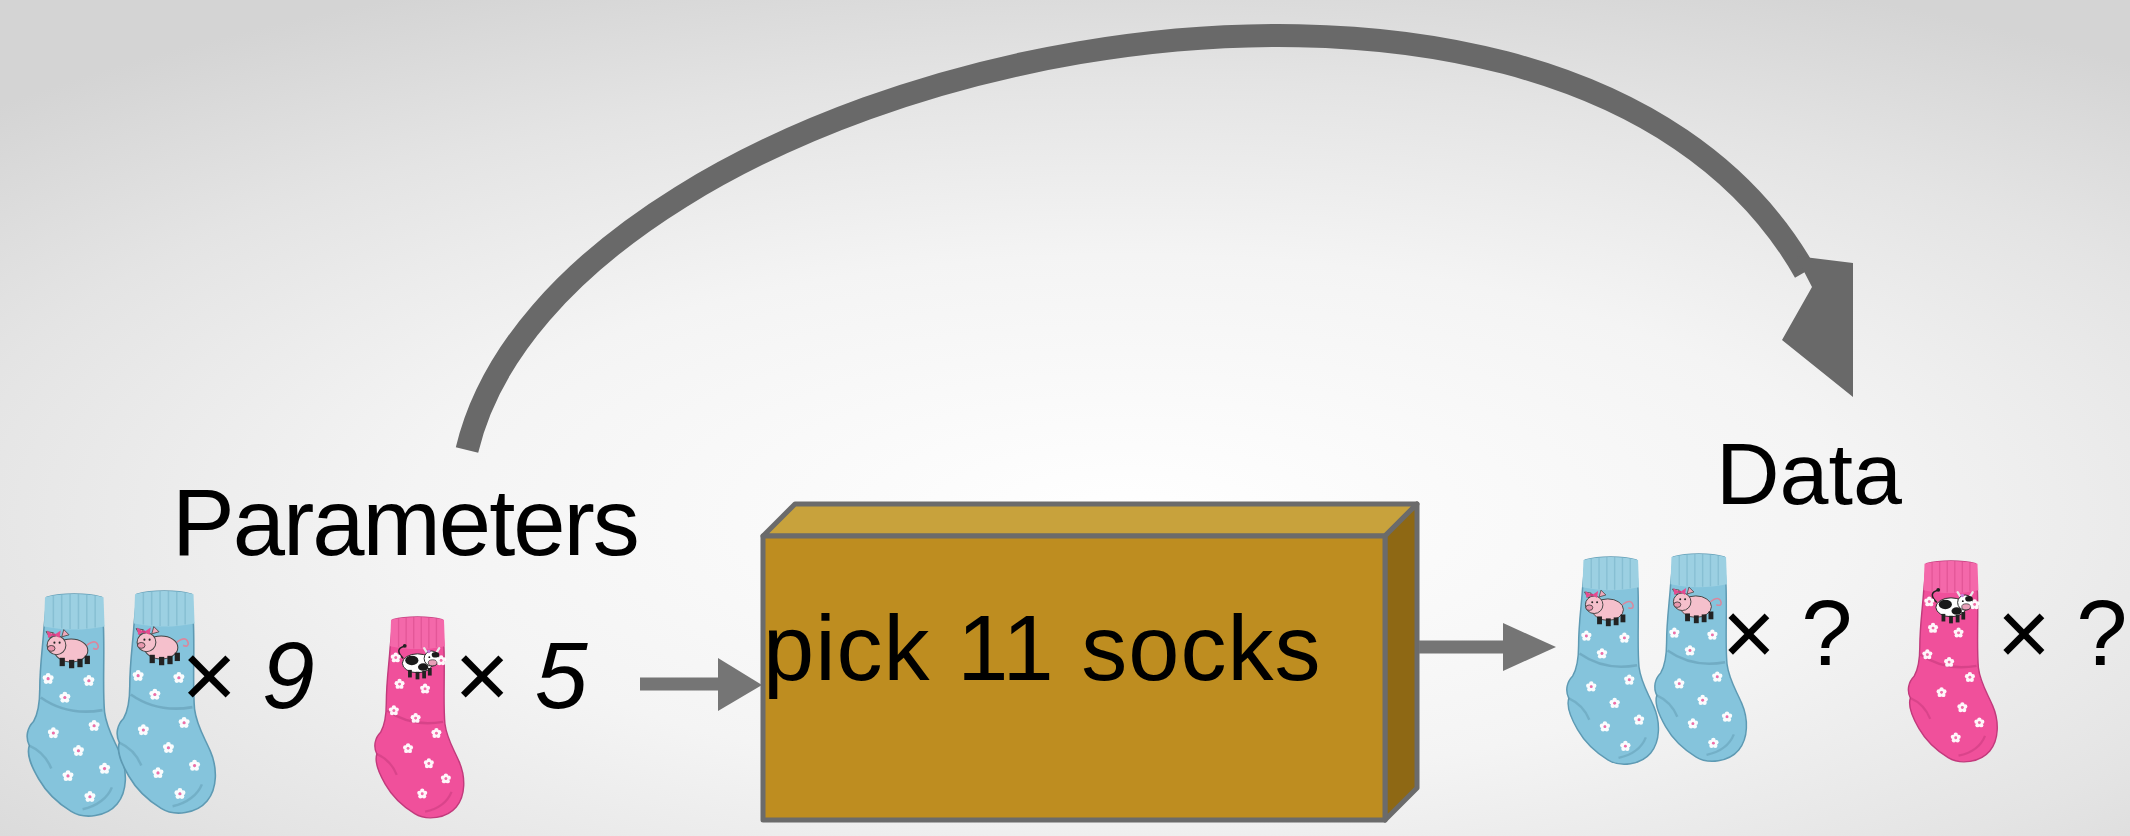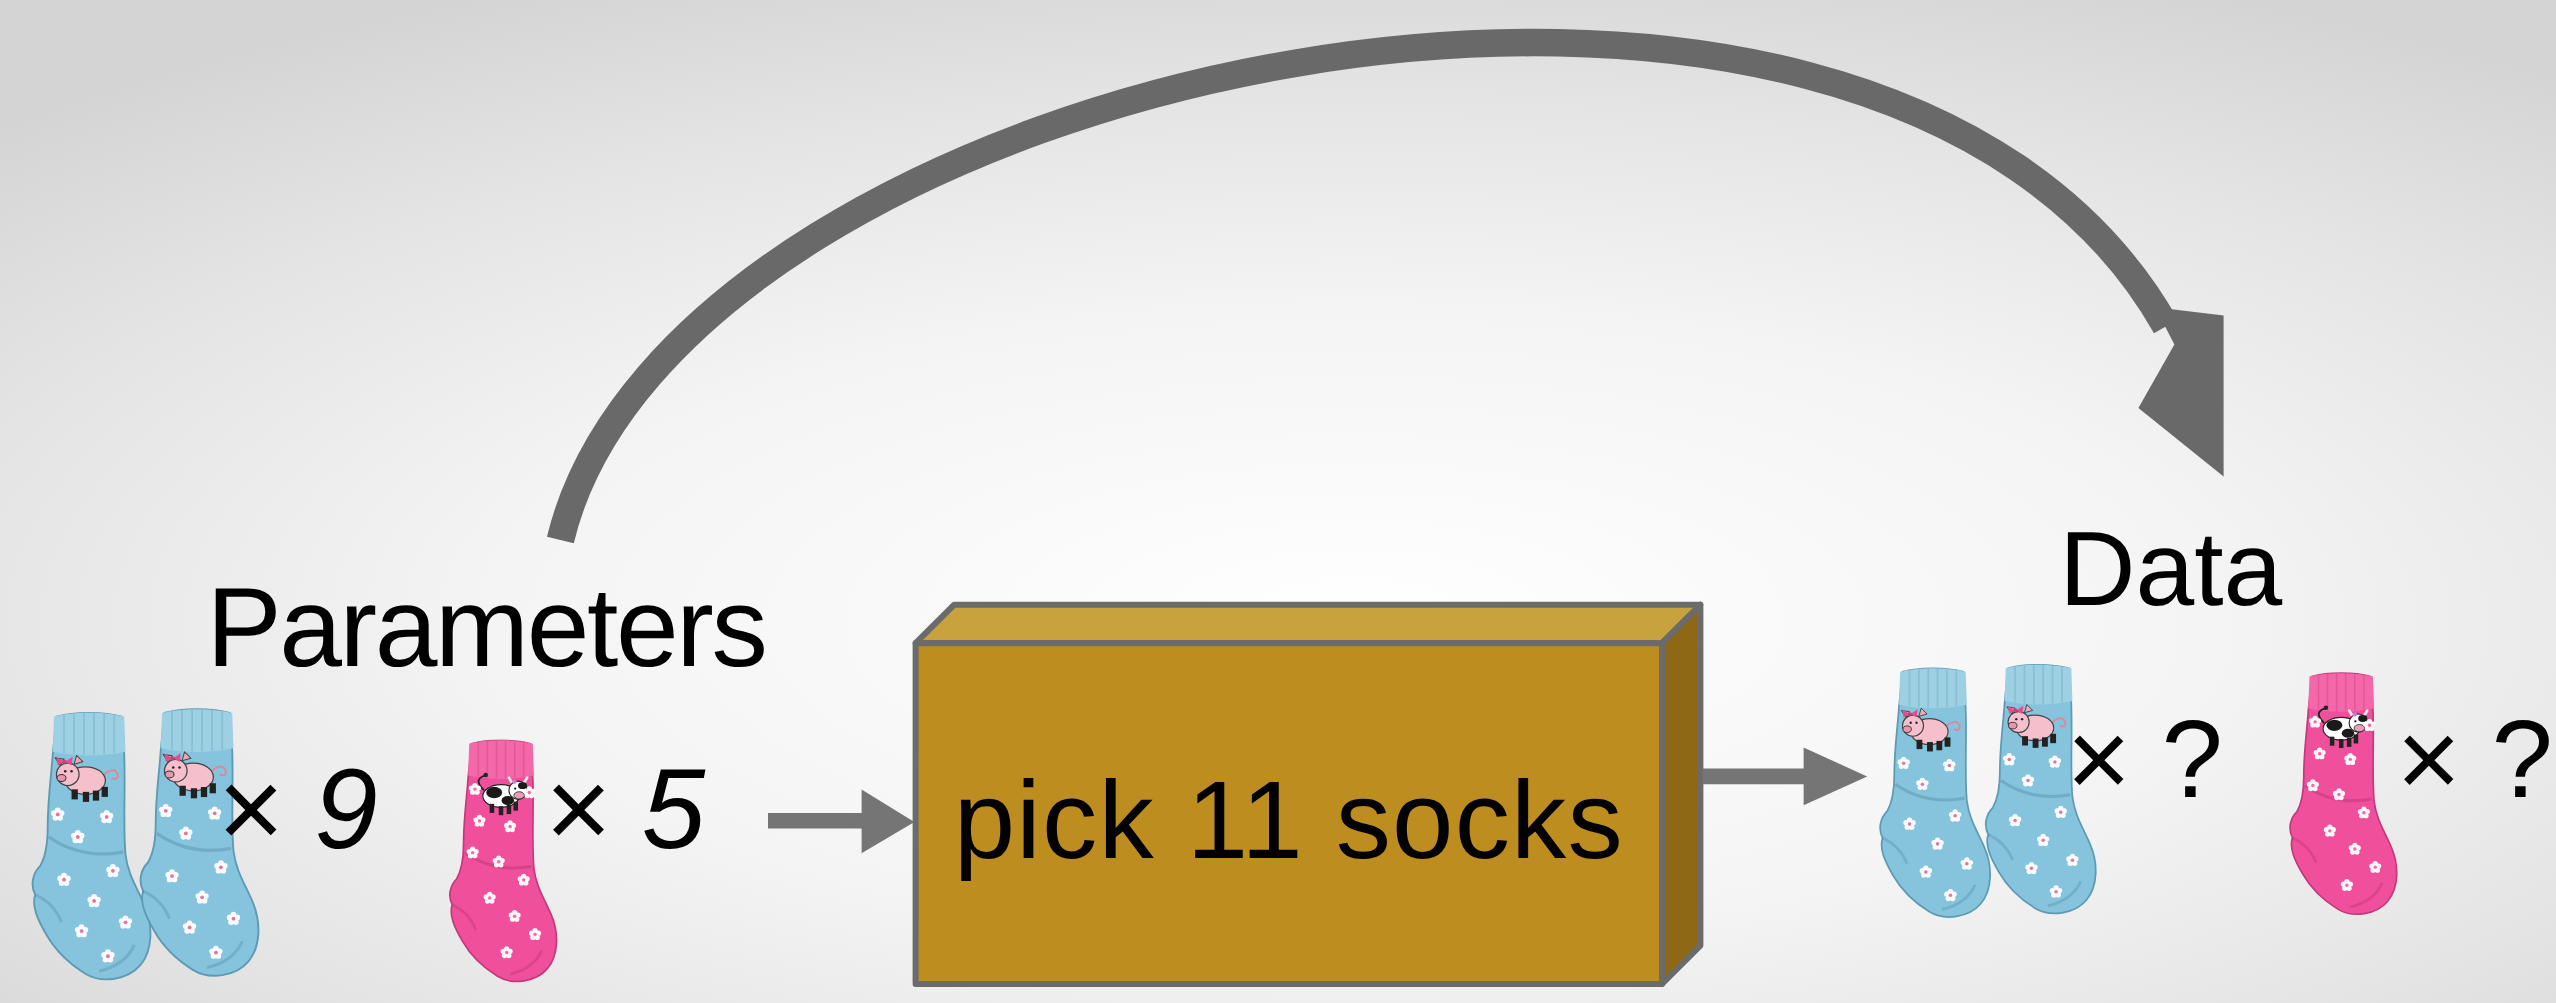--- a/index.html
+++ b/index.html
@@ -18,22 +18,21 @@
   }
   #parameters-title{left:172px;top:476px;font-size:94px;letter-spacing:-2px;}
   #data-title{left:1716px;top:430px;font-size:88px;}
   .mult{color:#000;line-height:1;white-space:nowrap;}
   .mult.italic{font-style:italic;}
   #mult-blue-left{left:180px;top:628px;font-size:95px;}
   #mult-pink-left{left:453px;top:628px;font-size:95px;}
   #mult-blue-right{left:1722px;top:587px;font-size:92px;}
   #mult-pink-right{left:1997px;top:587px;font-size:92px;}
   #box-label{
-    left:763px;top:638px;width:622px;
-    text-align:center;
+    left:763px;top:602px;width:622px;
     font-size:92px;letter-spacing:1px;
     color:#000;line-height:1;white-space:nowrap;
   }
   svg{display:block;}
 </style>
 </head>
 <body>
 
 <div id="slide">
 

